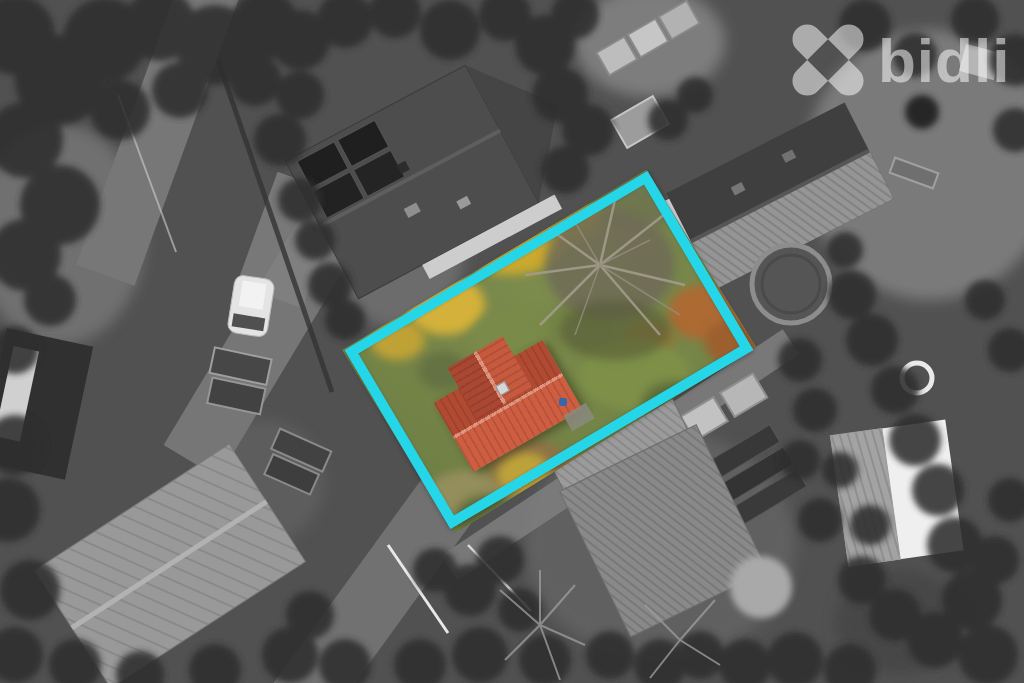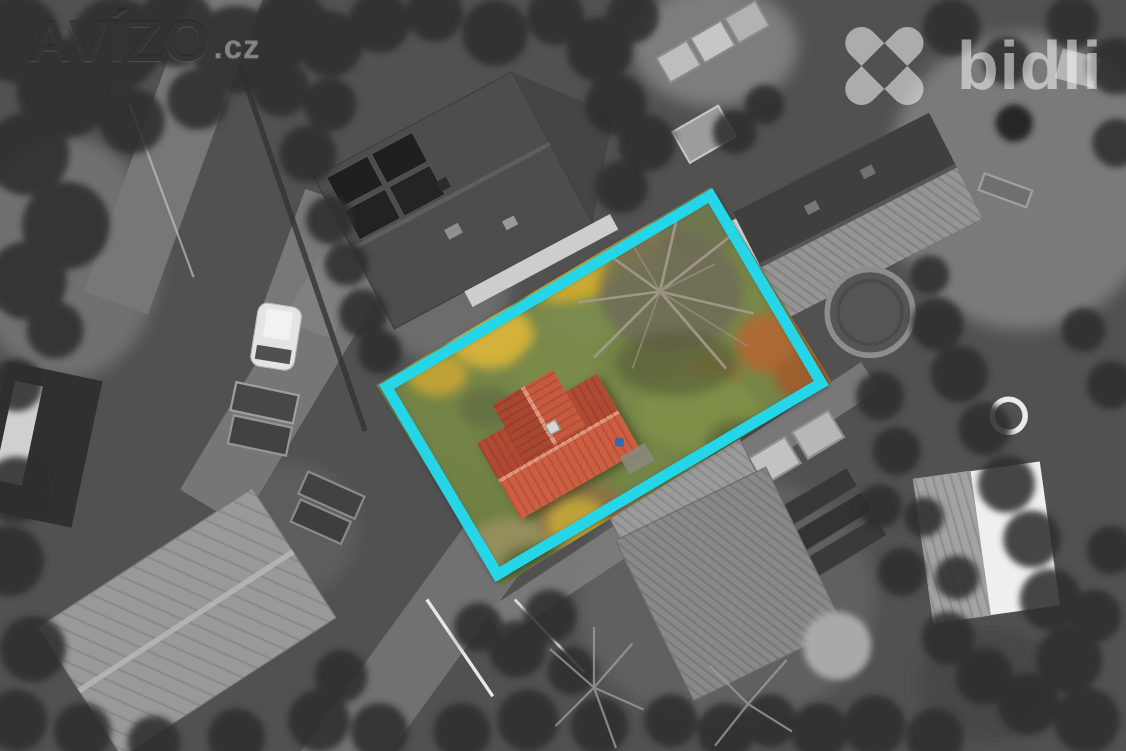--- a/index.html
+++ b/index.html
@@ -33,21 +33,21 @@
   .frame{position:absolute;left:373px;top:246px;width:352px;height:208px;z-index:4;
     box-sizing:border-box;border:10px solid #24d6e8;transform:rotate(-30.6deg);
     box-shadow:0 1px 5px rgba(0,0,0,.35), inset 0 0 3px rgba(0,60,70,.25);}
 
   
   .wm-avizo{position:absolute;left:26px;top:6px;z-index:6;
     font-weight:800;font-size:54px;letter-spacing:1px;
     color:rgba(28,28,28,.55);text-shadow:0 1px 1px rgba(255,255,255,.15);}
   .wm-avizo .cz{font-size:30px;font-weight:700;color:rgba(150,150,150,.75);
     position:relative;top:-2px;left:2px;}
-  .wm-bidli{position:absolute;left:758px;top:14px;z-index:6;display:flex;align-items:center;gap:20px;}
+  .wm-bidli{position:absolute;left:782px;top:14px;z-index:6;display:flex;align-items:center;gap:4px;}
   .wm-bidli .bidli-text{font-weight:800;font-size:62px;letter-spacing:1px;
     color:rgba(255,255,255,.52);}
   .wm-bidli svg{opacity:.52;}
 </style>
 </head>
 <body>
 
 <div class="stage">
 
   <svg class="scene" width="1024" height="683" viewBox="0 0 1024 683">
@@ -345,23 +345,20 @@
 
     <div class="roof roof-main"></div>
     <div class="roof roof-ext"></div>
     <div class="chimney"></div>
     <div class="deck"></div>
     <div class="blue-dot"></div>
   </div>
 
   <div class="frame"></div>
 
-  <div class="wm-avizo">
-    <span>AVÍZO</span><span class="cz">.cz</span>
-  </div>
 
   <div class="wm-bidli">
     <svg width="92" height="92" viewBox="0 0 100 100">
       <defs>
         <mask id="bm">
           <g fill="#ffffff">
             <rect x="2" y="34" width="96" height="32" rx="16" transform="rotate(45 50 50)"></rect>
             <rect x="2" y="34" width="96" height="32" rx="16" transform="rotate(-45 50 50)"></rect>
           </g>
           <rect x="34" y="34" width="32" height="32" fill="#000000" transform="rotate(45 50 50)"></rect>

